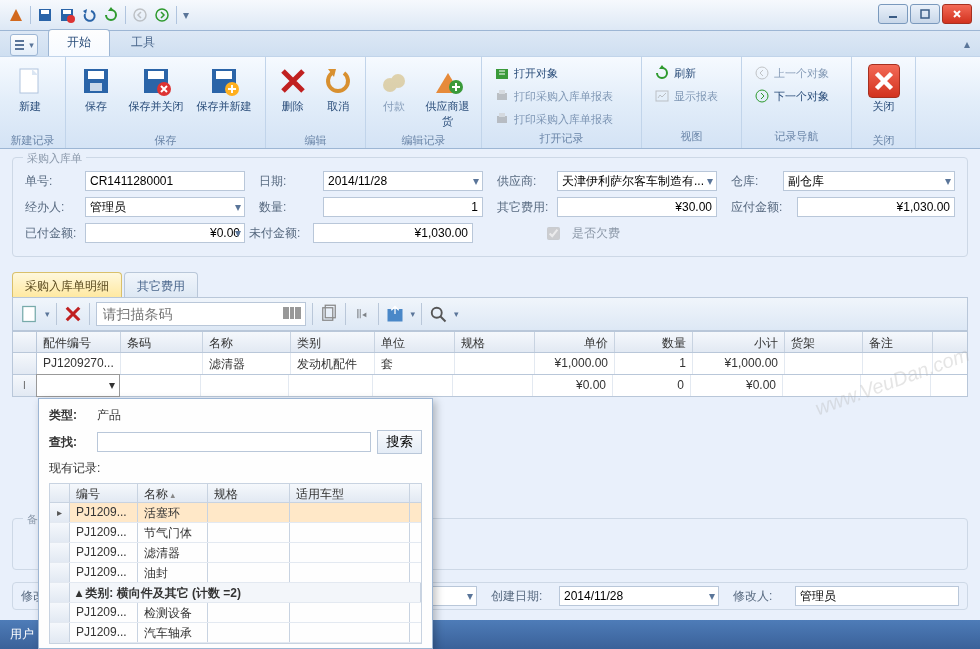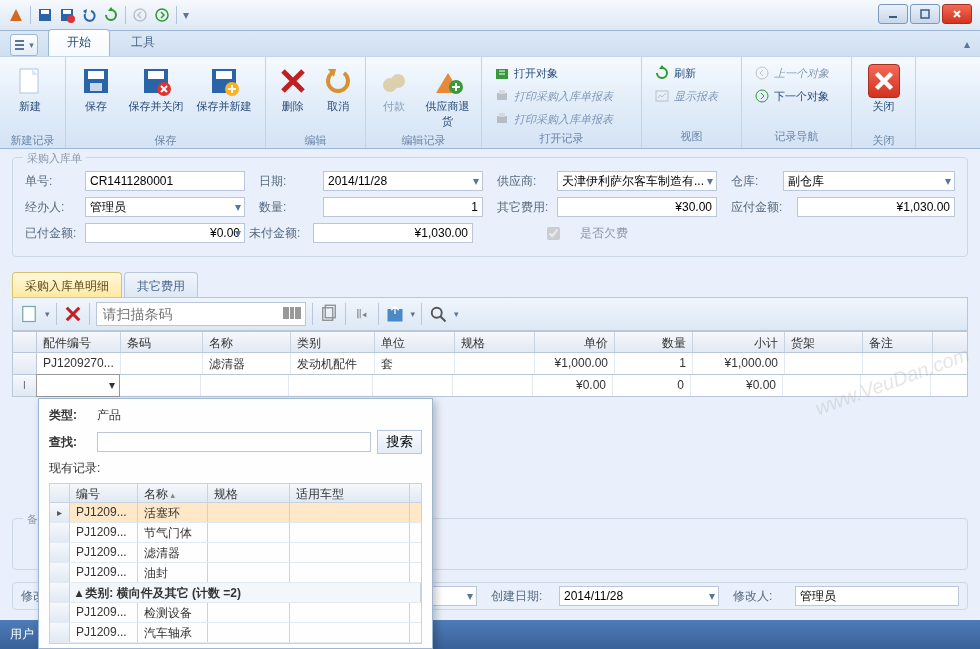--- a/index.html
+++ b/index.html
@@ -25,34 +25,34 @@
 
 .ribbon { position: absolute; top: 56px; left: 0; right: 0; height: 93px; background: linear-gradient(to bottom, #f6faff, #e2edf9, #d4e3f5); border-top: 1px solid #c1d4ea; border-bottom: 1px solid #9db6d4; display: flex; }
 .rgroup { border-right: 1px solid #c1d4ea; display: flex; flex-direction: column; justify-content: space-between; padding: 4px 6px 2px; }
 .rgroup-title { text-align: center; font-size: 11px; color: #6a85a8; padding: 2px 0; }
 .rgroup-buttons { display: flex; align-items: flex-start; gap: 4px; flex: 1; }
 .rbtn { display: flex; flex-direction: column; align-items: center; justify-content: flex-start; width: 48px; height: 70px; padding: 4px 2px; border-radius: 3px; cursor: pointer; font-size: 11px; color: #2a4d7a; text-align: center; }
 .rbtn .rico { width: 32px; height: 32px; margin-bottom: 2px; display: flex; align-items: center; justify-content: center; }
 .rbtn.disabled { opacity: 0.5; cursor: default; }
 .rcol { display: flex; flex-direction: column; gap: 1px; }
 .rsmall { display: flex; align-items: flex-end; gap: 4px; padding: 2px 6px; height: 22px; font-size: 11px; color: #2a4d7a; border-radius: 3px; cursor: pointer; white-space: nowrap; }
-.rsmall.disabled { opacity: 0.55; font-style: italic; }
+.rsmall.disabled { opacity: 0.55; }
 .rsmall .sico { width: 16px; height: 16px; display: flex; align-items: center; justify-content: center; }
 .rclose { width: 34px; height: 34px; background: linear-gradient(to bottom, #f36a57, #d2321e); border: 1px solid #a63020; border-radius: 4px; display: flex; align-items: center; justify-content: center; }
 
 
 .form-panel { position: absolute; top: 157px; left: 12px; right: 12px; height: 100px; border: 1px solid #cdd8e6; border-radius: 4px; padding: 10px 12px 8px; }
 .form-panel .fp-title { position: absolute; top: -7px; left: 10px; background: #e9f0fb; padding: 0 4px; font-size: 11px; color: #8b99ab; }
 .frow { display: flex; align-items: center; height: 26px; gap: 4px; }
 .flabel { width: 56px; color: #586a80; font-size: 12px; text-align: left; }
 .finput { height: 20px; border: 1px solid #b9c7d9; background: #fff; padding: 0 4px; font-size: 12px; display: flex; align-items: center; position: relative; }
 .finput.combo::after { content: '▾'; position: absolute; right: 3px; color: #5a7599; }
 .finput.right { justify-content: flex-end; }
 .fval { pointer-events: none; }
-.fcheck { display: flex; align-items: center; gap: 20px; color: #8a96a6; }
+.fcheck { display: flex; align-items: center; gap: 12px; color: #8a96a6; }
 
 
 .tabstrip { position: absolute; top: 272px; left: 12px; display: flex; gap: 2px; }
 .ts-tab { padding: 5px 12px; background: linear-gradient(to bottom, #fff8dc, #ffe79a); border: 1px solid #d9c06b; border-bottom: none; border-radius: 4px 4px 0 0; font-size: 12px; color: #5a4a1f; }
 .ts-tab.inactive { background: linear-gradient(to bottom, #f0f5fb, #dbe6f3); border-color: #b9c7d9; color: #4a668c; }
 
 
 .gridbar { position: absolute; top: 297px; left: 12px; right: 12px; height: 34px; background: linear-gradient(to bottom, #f0f5fb, #dde8f5); border: 1px solid #b9c7d9; display: flex; align-items: center; padding: 0 6px; gap: 6px; }
 .gb-ico { width: 20px; height: 20px; display: flex; align-items: center; justify-content: center; cursor: pointer; }
 .gb-sep { width: 1px; height: 22px; background: #b9c7d9; }

